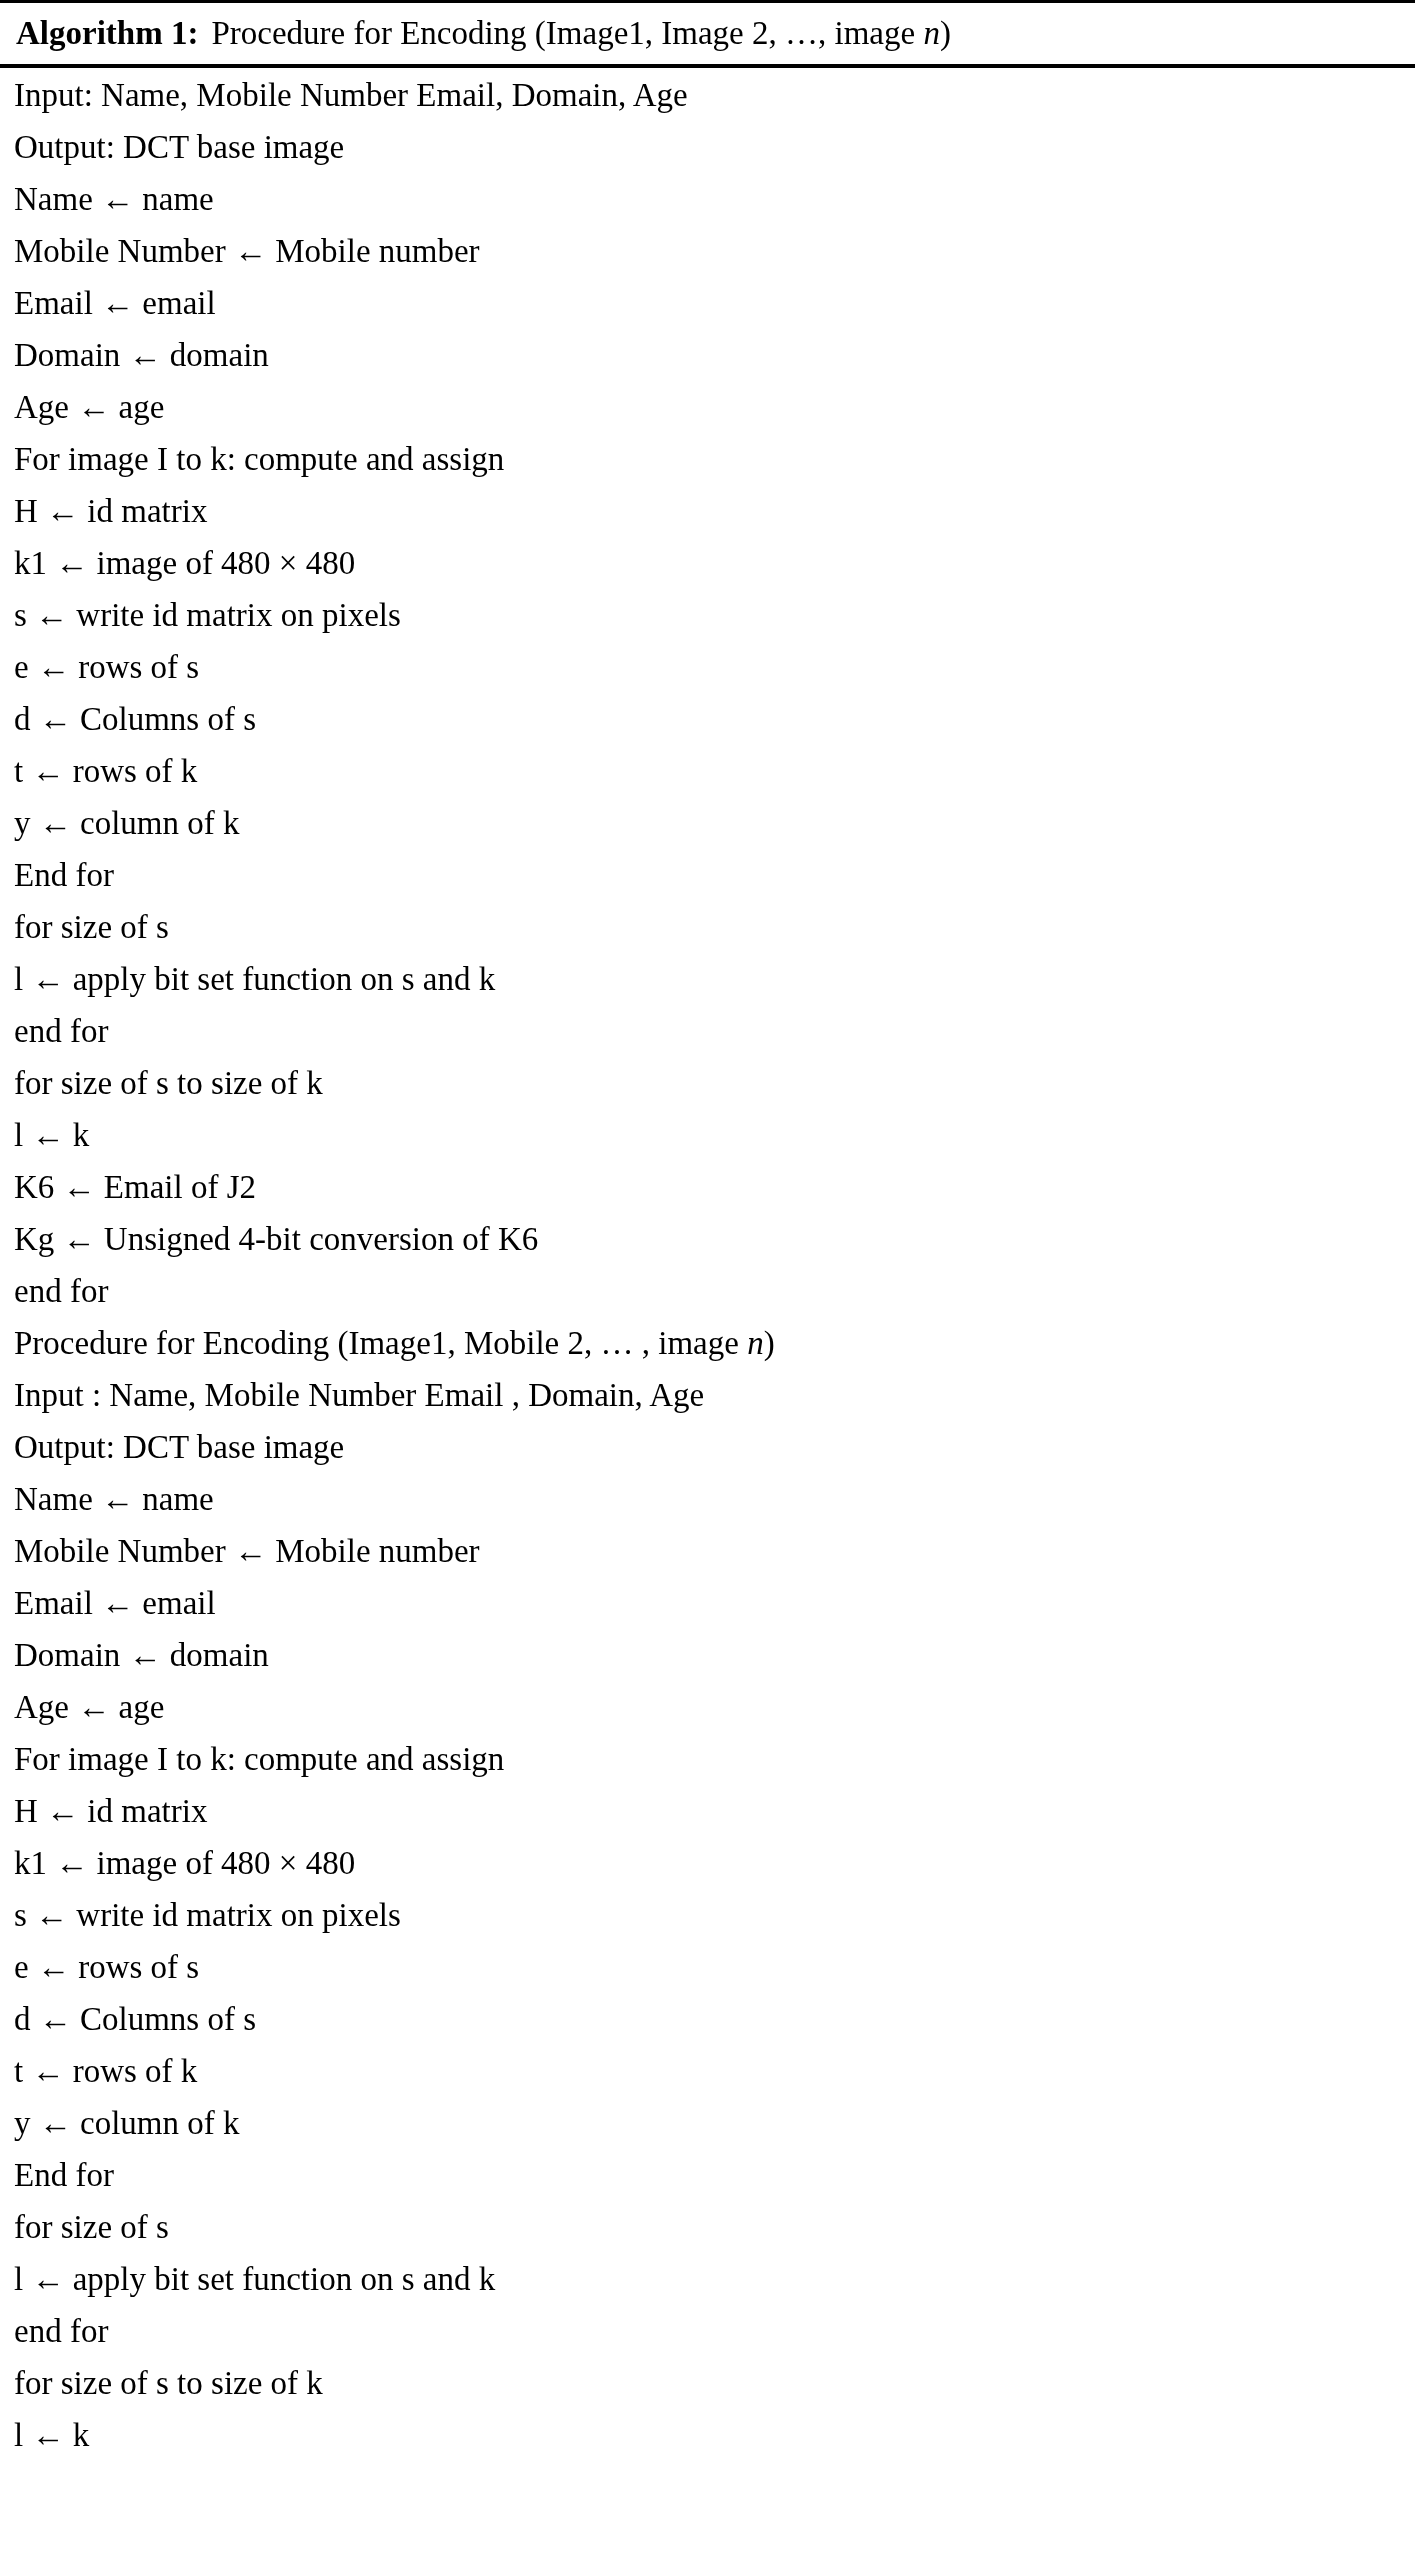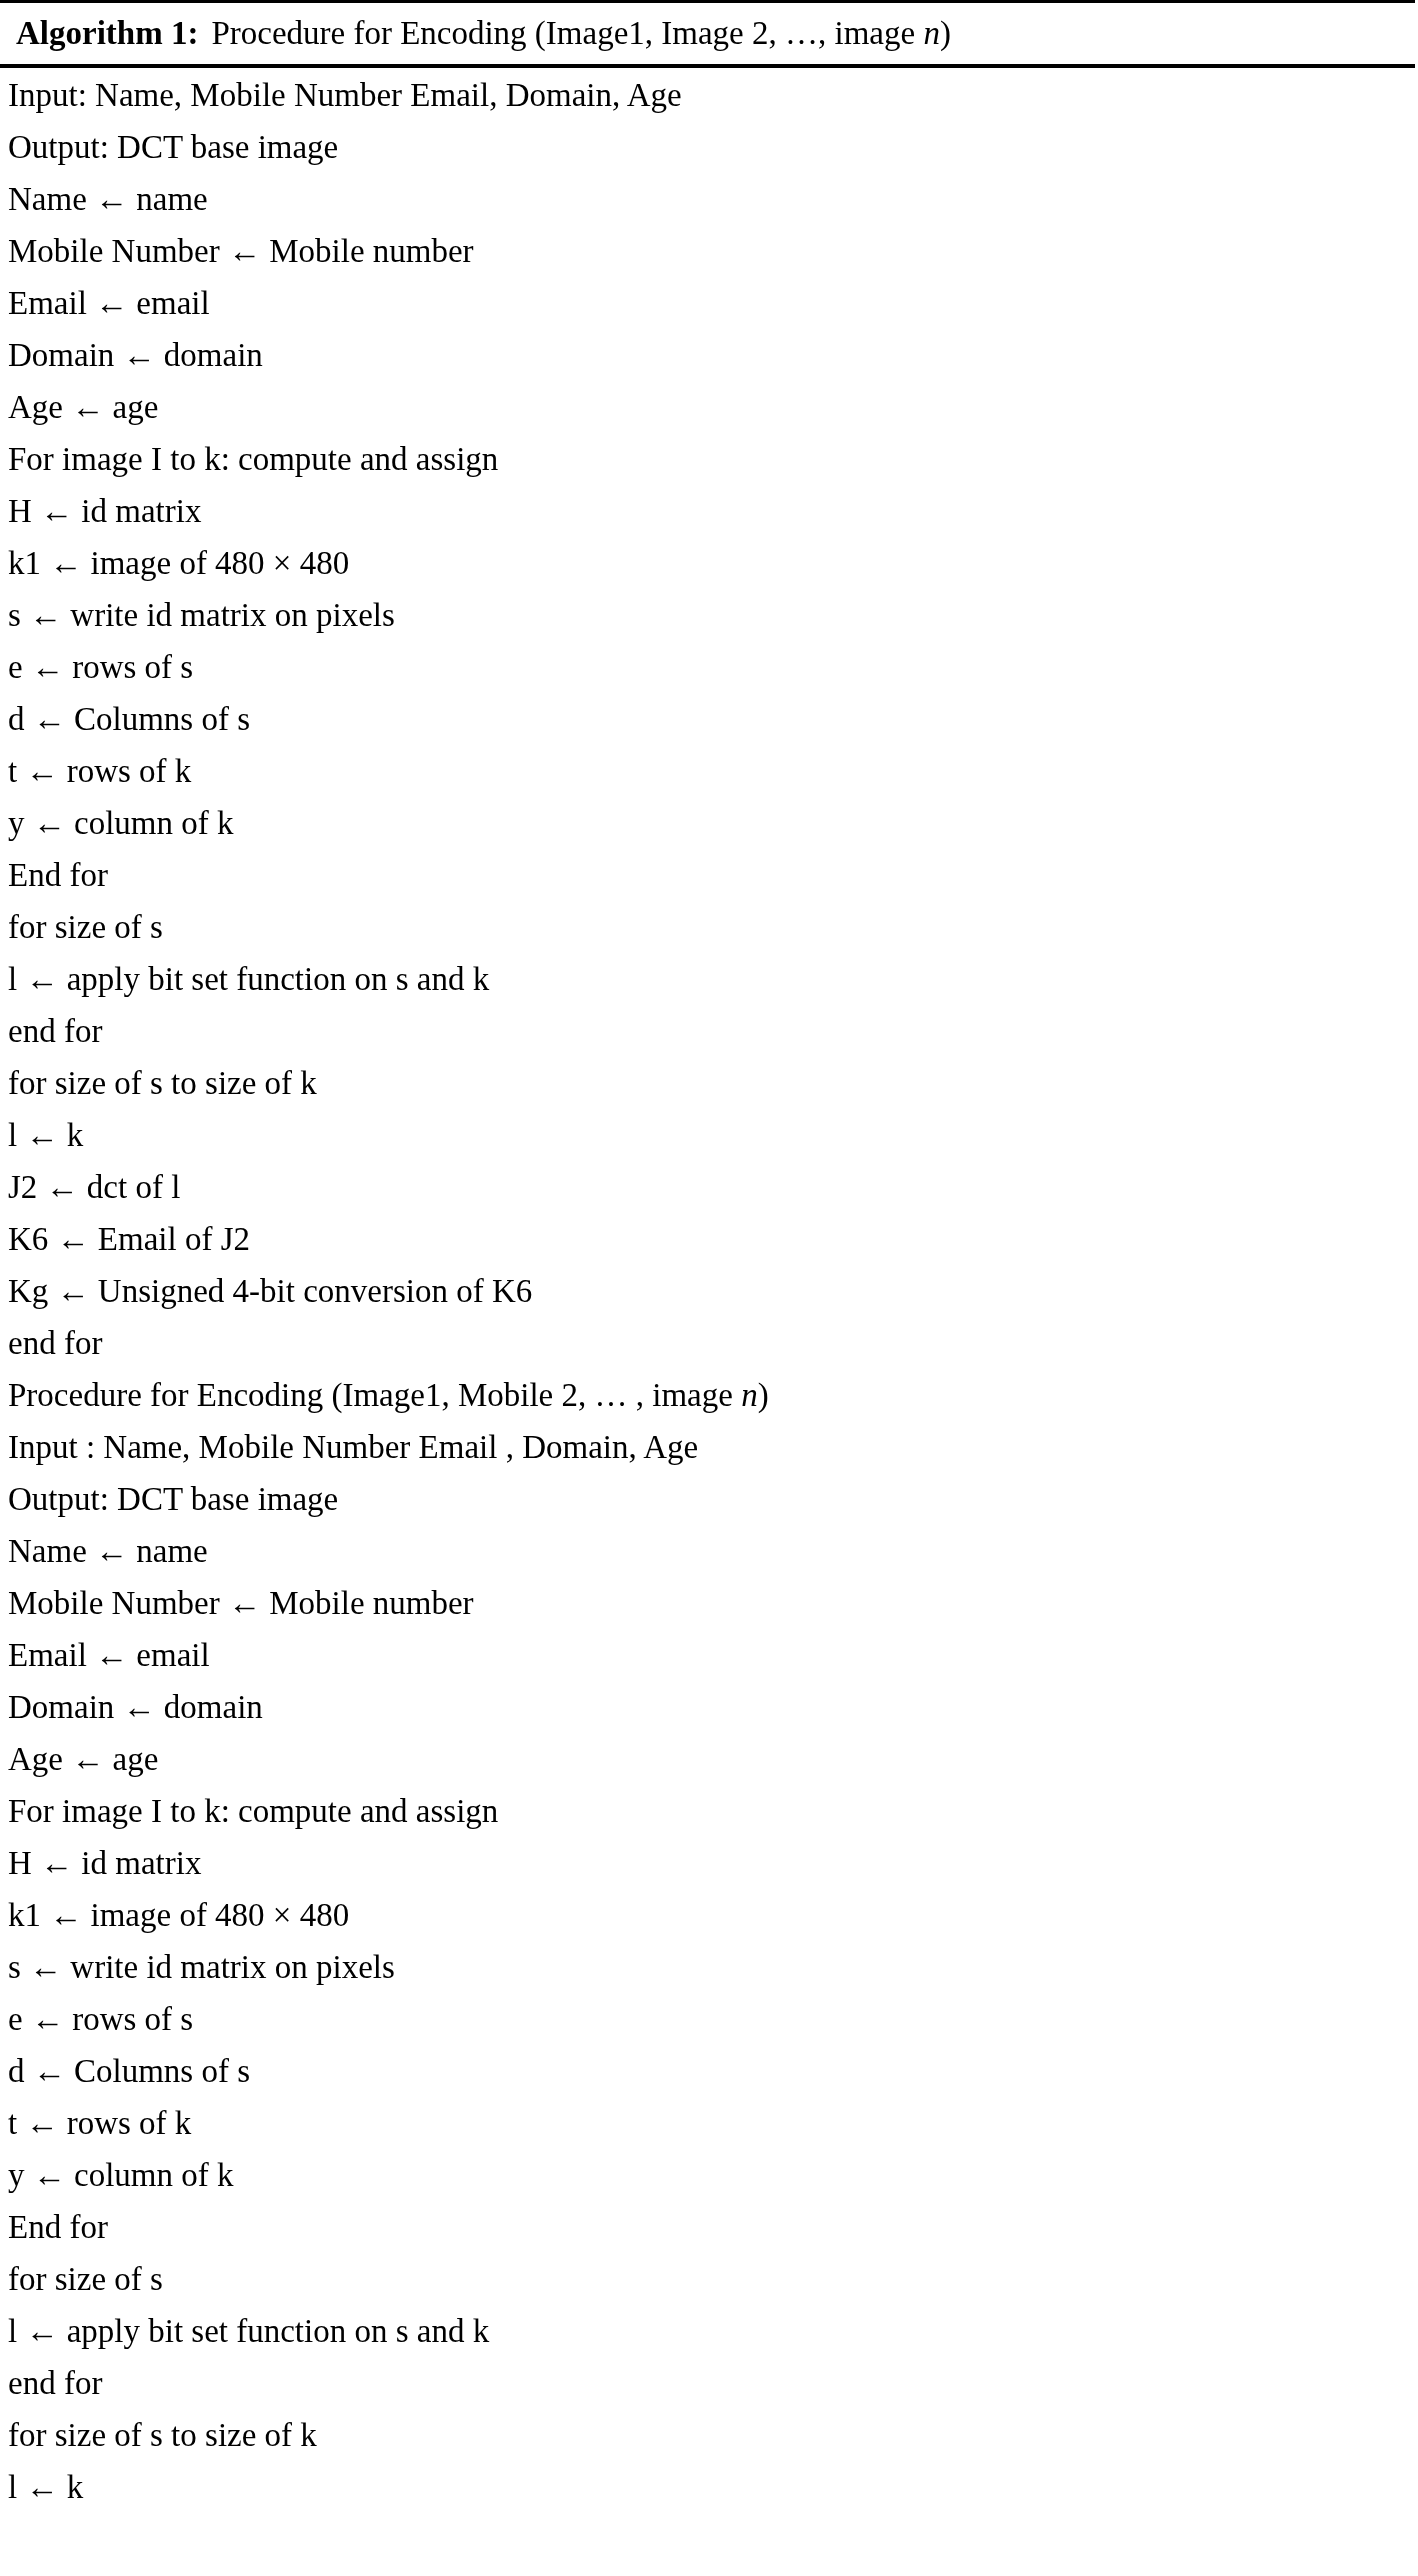--- a/index.html
+++ b/index.html
@@ -33,21 +33,21 @@
   }
   .algo-header .label {
     font-weight: bold;
     margin-right: 13px;
   }
   .algo-header i, .line i {
     font-style: italic;
   }
   .algo-body {
     padding-top: 1.5px;
-    padding-left: 8px;
+    padding-left: 14px;
   }
   .line {
     height: 52px;
     display: flex;
     align-items: center;
     font-size: 33px;
     white-space: pre;
   }
 </style>
 </head>
@@ -77,21 +77,20 @@
       <div class="line"><span>e ← rows of s</span><i></i><span></span></div>
       <div class="line"><span>d ← Columns of s</span><i></i><span></span></div>
       <div class="line"><span>t ← rows of k</span><i></i><span></span></div>
       <div class="line"><span>y ← column of k</span><i></i><span></span></div>
       <div class="line"><span>End for</span><i></i><span></span></div>
       <div class="line"><span>for size of s</span><i></i><span></span></div>
       <div class="line"><span>l ← apply bit set function on s and k</span><i></i><span></span></div>
       <div class="line"><span>end for</span><i></i><span></span></div>
       <div class="line"><span>for size of s to size of k</span><i></i><span></span></div>
       <div class="line"><span>l ← k</span><i></i><span></span></div>
-      <div class="line"><span>J2 ← dct of l</span><i></i><span></span></div>
       <div class="line"><span>K6 ← Email of J2</span><i></i><span></span></div>
       <div class="line"><span>Kg ← Unsigned 4-bit conversion of K6</span><i></i><span></span></div>
       <div class="line"><span>end for</span><i></i><span></span></div>
       <div class="line"><span>Procedure for Encoding (Image1, Mobile 2, … , image </span><i>n</i><span>)</span></div>
       <div class="line"><span>Input : Name, Mobile Number Email , Domain, Age</span><i></i><span></span></div>
       <div class="line"><span>Output: DCT base image</span><i></i><span></span></div>
       <div class="line"><span>Name ← name</span><i></i><span></span></div>
       <div class="line"><span>Mobile Number ← Mobile number</span><i></i><span></span></div>
       <div class="line"><span>Email ← email</span><i></i><span></span></div>
       <div class="line"><span>Domain ← domain</span><i></i><span></span></div>

